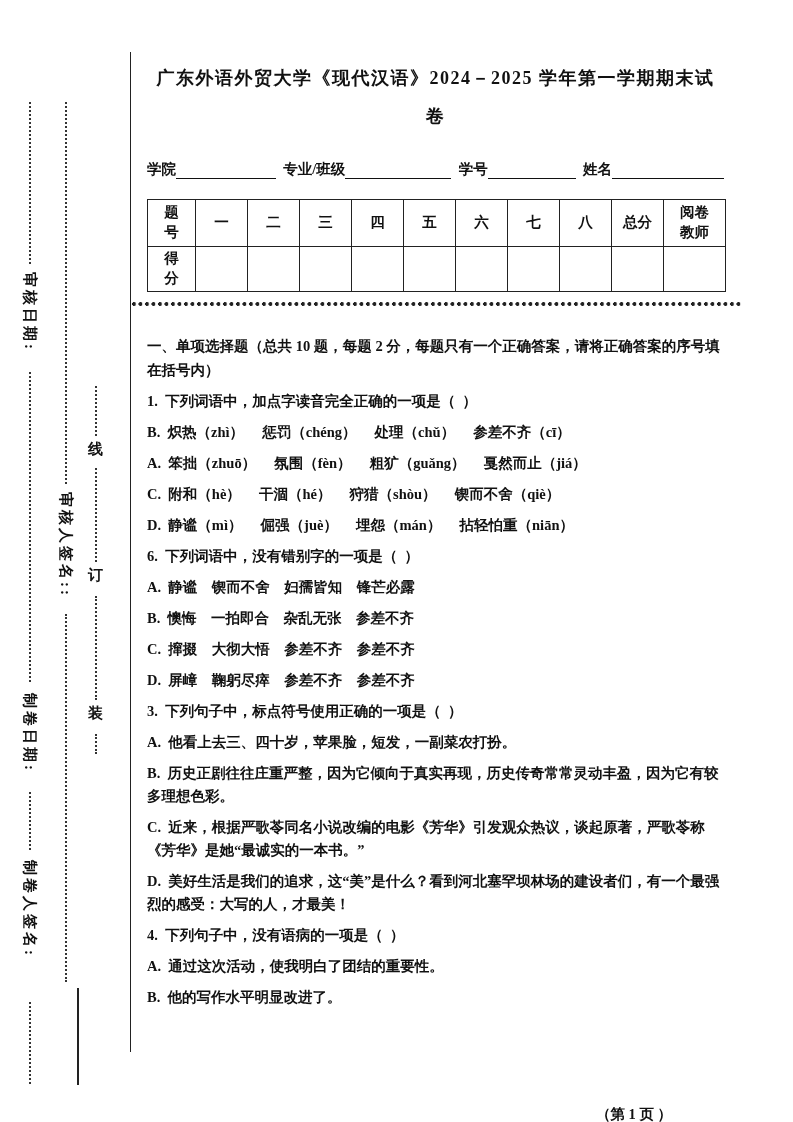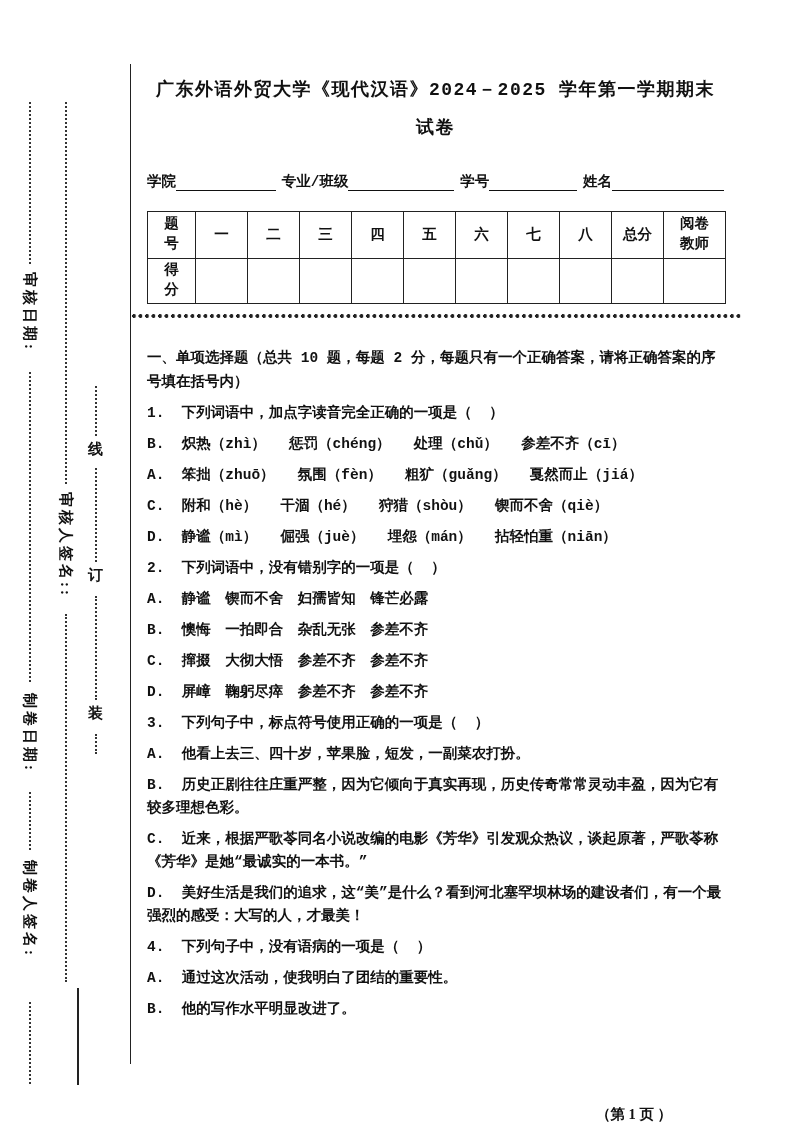--- a/index.html
+++ b/index.html
@@ -13,22 +13,22 @@
   .vlabel {
     position:absolute; writing-mode:vertical-rl; text-orientation:sideways;
     font-weight:700; font-size:15px; letter-spacing:3px; white-space:nowrap; color:#111;
   }
   .vdots { position:absolute; width:0; border-left:2.5px dotted #333; }
   .vsolid { position:absolute; width:0; border-left:2px solid #222; }
   .bchar { position:absolute; font-size:15px; font-weight:600; color:#111; }
 
   
   .content {
-    position:absolute; left:130px; top:64px; width:612px; height:1000px;
-    border-left:1.5px solid #222; padding:0 18px 0 16px; box-sizing:border-box;font-family:Liberation Mono, monospace;
+    position:absolute; left:130px; top:52px; width:612px; height:1000px;
+    border-left:1.5px solid #222; padding:0 18px 0 16px; box-sizing:border-box;
   }
   .title {
     font-size:18px; font-weight:700; text-align:center; line-height:2.1;
     letter-spacing:1.5px; margin-top:8px;
   }
   .info-line { margin-top:24px; display:flex; justify-content:space-between; align-items:center; }
   .info-field { display:flex; align-items:flex-end; }
   .info-label { font-size:14.5px; font-weight:700; white-space:nowrap; }
   .blank { display:inline-block; border-bottom:1.5px solid #111; height:18px; }
   .b1 { width:100px; } .b2 { width:106px; } .b3 { width:88px; } .b4 { width:112px; }
@@ -160,21 +160,21 @@
 
   <div class="question">
     <p class="qline">1.  下列词语中，加点字读音完全正确的一项是（  ）</p>
     <p class="qline">B.  炽热（zhì）　 惩罚（chéng）　 处理（chǔ）　 参差不齐（cī）</p>
     <p class="qline">A.  笨拙（zhuō）　 氛围（fèn）　 粗犷（guǎng）　 戛然而止（jiá）</p>
     <p class="qline">C.  附和（hè）　 干涸（hé）　 狩猎（shòu）　 锲而不舍（qiè）</p>
     <p class="qline">D.  静谧（mì）　 倔强（juè）　 埋怨（mán）　 拈轻怕重（niān）</p>
   </div>
 
   <div class="question">
-    <p class="qline">2.  下列词语中，没有错别字的一项是（  ）</p>
+    <p class="qline">6.  下列词语中，没有错别字的一项是（  ）</p>
     <p class="qline">A.  静谧　锲而不舍　妇孺皆知　锋芒必露</p>
     <p class="qline">B.  懊悔　一拍即合　杂乱无张　参差不齐</p>
     <p class="qline">C.  撺掇　大彻大悟　参差不齐　参差不齐</p>
     <p class="qline">D.  屏嶂　鞠躬尽瘁　参差不齐　参差不齐</p>
   </div>
 
   <div class="question">
     <p class="qline">3.  下列句子中，标点符号使用正确的一项是（  ）</p>
     <p class="qline">A.  他看上去三、四十岁，苹果脸，短发，一副菜农打扮。</p>
     <p class="qline">B.  历史正剧往往庄重严整，因为它倾向于真实再现，历史传奇常常灵动丰盈，因为它有较多理想色彩。</p>

